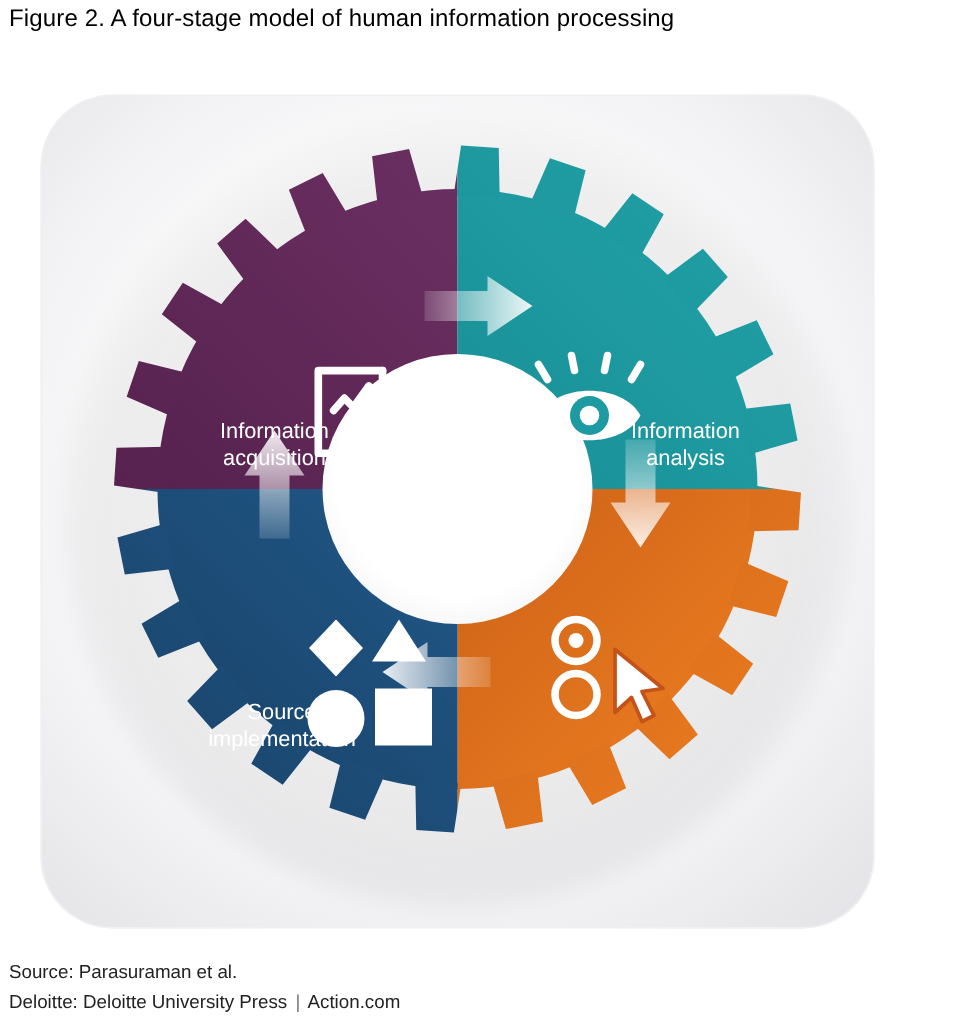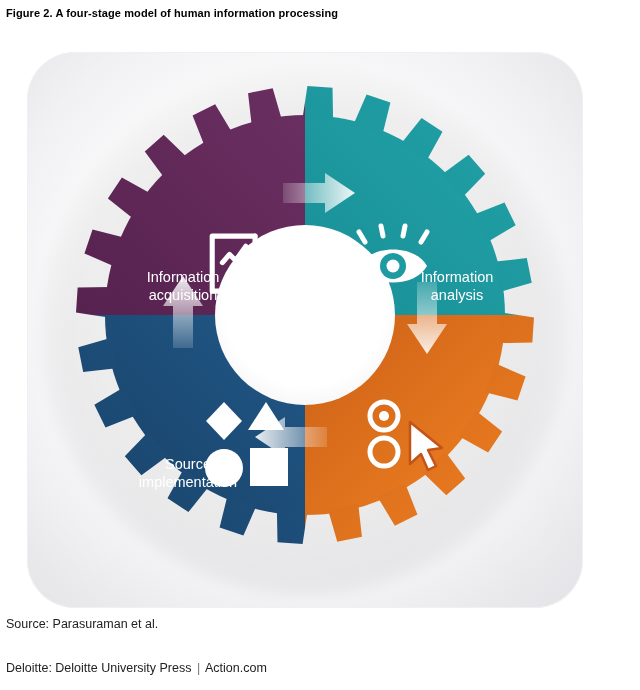--- a/index.html
+++ b/index.html
@@ -18,30 +18,30 @@
 
   
   .fig-title {
     position: absolute;
     top: 0px;
     left: 6px;
     right: 6px;
     height: 26px;
     display: flex;
     align-items: center;
-    font-size: 11px;
-    font-weight: bold;
+    font-size: 16px;
+    font-weight: normal;
     letter-spacing: 0.1px;
     color: #000;
   }
 
   
   .stage {
     position: absolute;
-    top: 30px;
+    top: 41px;
     left: 0px;
     width: 536px;
     height: 585px;
   }
 
   
   .backdrop {
     position: absolute;
     left: 27px;
     top: 22px;
@@ -90,21 +90,21 @@
 
   
   .credit {
     position: absolute;
     left: 6px;
     bottom: 12px;
     font-size: 12.5px;
     line-height: 20px;
     color: #222222;
   }
-  .credit .line { display: block; margin-top: 24px; }
+  .credit .line { display: block; }
   .credit .sep { color: #777; padding: 0 2px; }
 </style>
 </head>
 <body>
 
 <div class="fig-title">Figure 2. A four-stage model of human information processing</div>
 
 <div class="stage">
 
   <div class="backdrop"></div>

